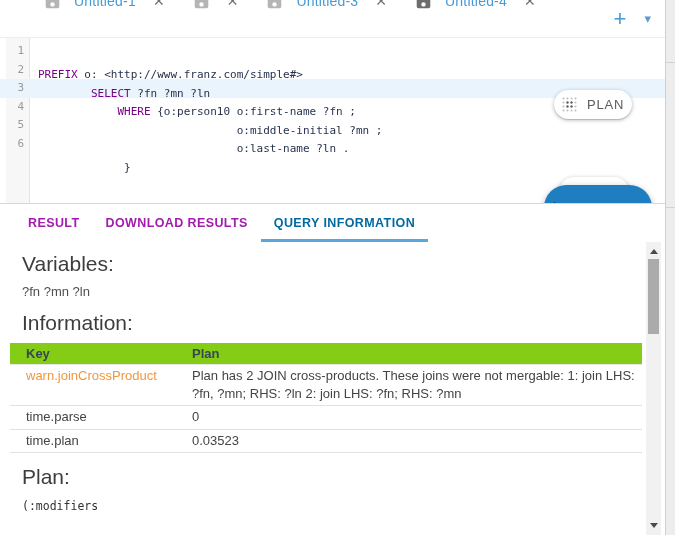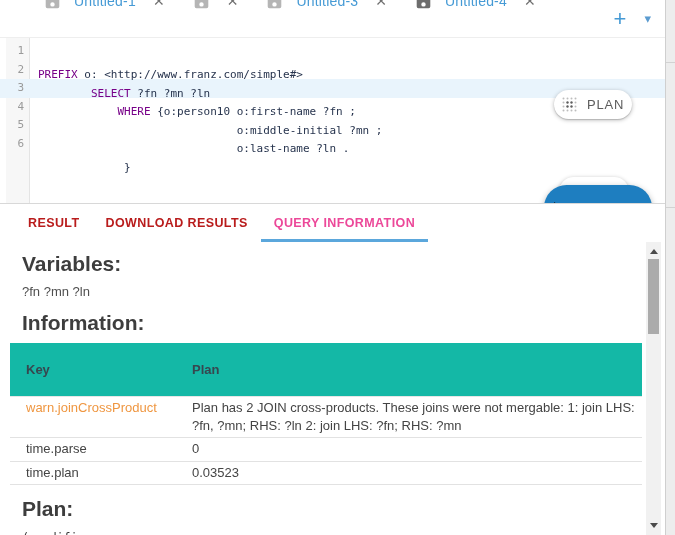--- a/index.html
+++ b/index.html
@@ -57,34 +57,34 @@
     font-size:13.5px; color:#0a1f33; letter-spacing:.8px; }
   .play-tri { width:0; height:0; border-left:9px solid #10161c;
     border-top:6px solid transparent; border-bottom:6px solid transparent; }
   .doc-svg { width:15px; height:15px; }
   .dots-svg { width:16px; height:16px; }
 
   
   .results-tabs { display:flex; align-items:center; height:38px; border-top:1px solid #d8d8d8;
     background:#fff; padding-left:15px; }
   .rtab { height:38px; display:flex; align-items:center; padding:0 13px;
-    font-size:12.5px; font-weight:700; letter-spacing:.4px; color:#b91c1c; cursor:pointer;
+    font-size:12.5px; font-weight:700; letter-spacing:.4px; color:#a21caf; cursor:pointer;
     border-bottom:3px solid transparent; padding-top:3px; }
-  .rtab.active { color:#ec4899; border-bottom-color:#5ba7dc; }
+  .rtab.active { color:#0369a1; border-bottom-color:#5ba7dc; }
 
   .results-body { position:absolute; top:242px; left:0; width:665px; height:293px;
     overflow:hidden; background:#fff; }
-  .section-heading { font-size:21px; font-weight:700; color:#3d3d3d; margin:12px 0 8px 22px; }
+  .section-heading { font-size:21px; font-weight:400; color:#3d3d3d; margin:12px 0 8px 22px; }
   .section-heading.first { margin-top:10px; }
   .vars-line { font-size:13px; color:#4f4f4f; margin:0 0 2px 22px; }
 
   table.info { margin:8px 0 0 10px; width:632px; border-collapse:collapse;
     font-size:13px; color:#444; table-layout:fixed; }
-  table.info th { background:#14b8a6; text-align:left; font-weight:700; color:#37474f;
-    padding:19px 6px; border-bottom:1px solid #e6e6e6; }
+  table.info th { background:#84cc16; text-align:left; font-weight:700; color:#37474f;
+    padding:3px 6px; border-bottom:1px solid #e6e6e6; }
   table.info th.key-col, table.info td.key-cell { width:176px; padding-left:16px; }
   table.info td { padding:2px 6px; border-bottom:1px solid #e2e2e2; vertical-align:top;
     line-height:1.4; overflow-wrap:break-word; }
   td.key-cell.warn { color:#ef9640; }
 
   pre.plan-line { font:11.5px "DejaVu Sans Mono", monospace; color:#333;
     line-height:19px; margin-left:22px; white-space:pre; }
   pre.plan-line:first-of-type { margin-top:4px; }
 
   

